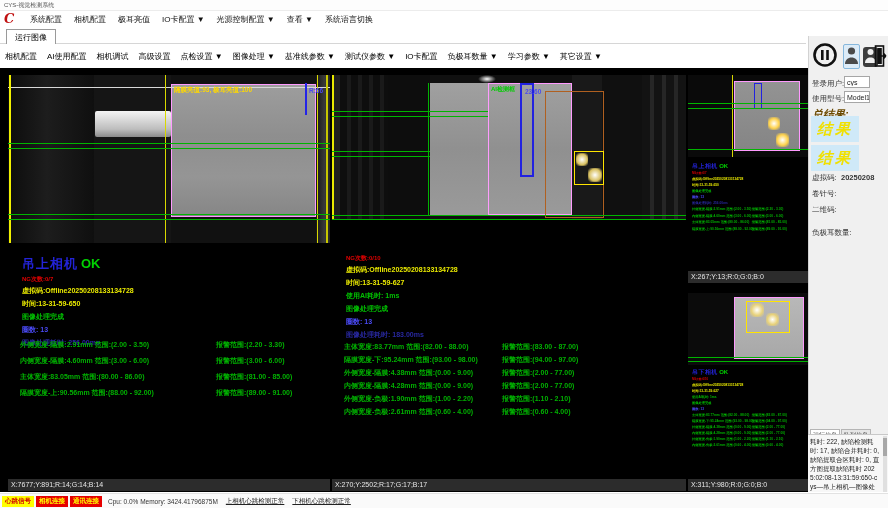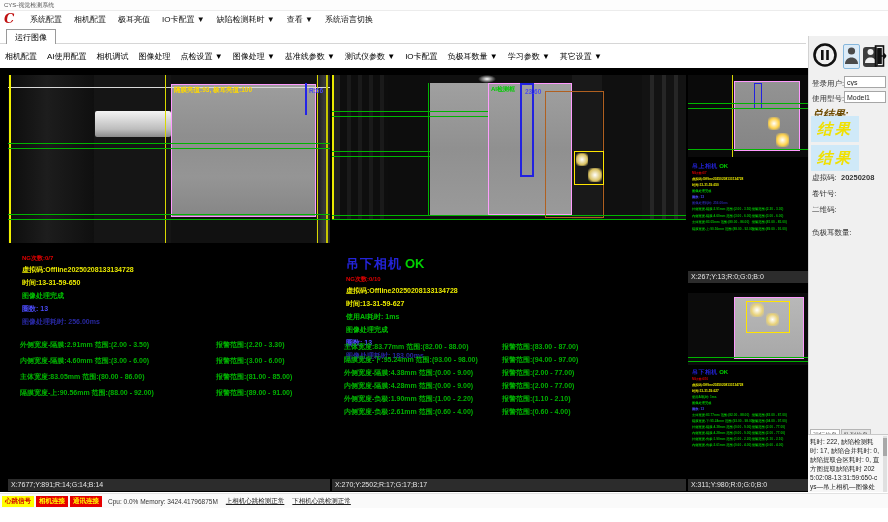--- a/index.html
+++ b/index.html
@@ -32,21 +32,21 @@
   .rb .db{font-size:7px;font-weight:bold;color:#2828a0;margin-bottom:3px;white-space:nowrap}
   .mrow{position:relative}
   .mrow .m,.mrow .a{position:absolute;top:0;font-size:7px;font-weight:bold;color:#00b000;white-space:nowrap}
   .mrow .m{left:0}
   
   .hl{position:absolute;height:1px}
   .vl{position:absolute;width:1px}
   
   .sidebar{left:808px;top:36px;width:80px;height:456px;background:#f0f0f0;border-left:1px solid #d2d2d2}
   .sb-label{position:absolute;font-size:7.5px;color:#333;white-space:nowrap}
-  .sb-input{position:absolute;height:12px;border:1px solid #a6a6a6;background:#fff;font-size:7px;padding-left:2px;width:42px;color:#222}
+  .sb-input{position:absolute;height:12px;border:1px solid #a6a6a6;background:#fff;font-size:7px;padding-left:2px;width:26px;color:#222}
   .resbox{position:absolute;width:48px;height:26px;background:#cfe9f8;text-align:center;line-height:26px;
     color:#f0e000;font-size:15px;font-weight:bold;font-style:italic;letter-spacing:3px}
   .logtab{display:inline-block;font-size:6px;color:#333;border:1px solid #b5b5b5;background:#e6e6e6;padding:1px 2px;margin-right:1px;white-space:nowrap}
   .logtab.active{background:#fff}
   .logbox{position:absolute;left:808px;top:434px;width:80px;height:58px;background:#f7f7f7;border-top:1px solid #c8c8c8}
   .logtext{position:absolute;left:2px;top:2px;width:70px;height:54px;font-size:6.5px;line-height:9px;color:#222;
     overflow:hidden;word-break:break-all;white-space:pre-wrap}
   .logscroll{position:absolute;right:1px;top:1px;width:4px;height:56px;background:#e0e0e0}
   .logthumb{position:absolute;left:0;top:2px;width:4px;height:18px;background:#a8a8a8}
   
@@ -68,34 +68,34 @@
 <div class="abs titlebar">
   <span>CYS-视觉检测系统</span>
 </div>
 
 <div class="abs menubar">
   <span class="logo">C</span>
   <span class="menu-item">系统配置</span>
   <span class="menu-item">相机配置</span>
   <span class="menu-item">极耳亮值</span>
   <span class="menu-item">IO卡配置 ▼</span>
-  <span class="menu-item">缺陷检测耗时 ▼</span>
+  <span class="menu-item">光源控制配置 ▼</span>
   <span class="menu-item">查看 ▼</span>
   <span class="menu-item">系统语言切换</span>
 </div>
 
 <div class="abs tabstrip">
   <span class="tab">运行图像</span>
 </div>
 
 <div class="abs toolbar2">
   <span class="tb-item">相机配置</span>
   <span class="tb-item">AI使用配置</span>
   <span class="tb-item">相机调试</span>
-  <span class="tb-item">图像处理</span>
+  <span class="tb-item">高级设置</span>
   <span class="tb-item">点检设置 ▼</span>
   <span class="tb-item">图像处理 ▼</span>
   <span class="tb-item">基准线参数 ▼</span>
   <span class="tb-item">测试仪参数 ▼</span>
   <span class="tb-item">IO卡配置</span>
   <span class="tb-item">负极耳数量 ▼</span>
   <span class="tb-item">学习参数 ▼</span>
   <span class="tb-item">其它设置 ▼</span>
 </div>
 
@@ -115,20 +115,21 @@
   <div class="hl" style="left:0;top:68px;width:322px;background:#00b400"></div>
   <div class="hl" style="left:0;top:73px;width:322px;background:#00b400"></div>
   <div class="hl" style="left:0;top:139px;width:322px;background:#00b400"></div>
   <div class="hl" style="left:0;top:144px;width:322px;background:#00b400"></div>
   <div class="vl" style="left:297px;top:8px;height:32px;width:2px;background:#2424e8"></div>
   <span class="abs" style="left:166px;top:11px;font-size:6.5px;font-weight:bold;color:#ffd900;white-space:nowrap">隔膜亮值:93, 极耳亮值:100</span>
   <span class="abs" style="left:301px;top:12px;font-size:6.5px;font-weight:bold;color:#4a4af0">R:66</span>
 </div>
 
 <div class="abs rb" style="left:22px;top:254px">
+  <div class="tline"><span class="t">吊上相机</span><span class="ok">OK</span></div>
   <div class="ng">NG次数:0/7</div>
   <div class="y">虚拟码:Offline20250208133134728</div>
   <div class="y">时间:13-31-59-650</div>
   <div class="g">图像处理完成</div>
   <div class="bl">圈数: 13</div>
   <div class="db">图像处理耗时: 256.00ms</div>
 </div>
 
 <div class="abs" style="left:20px;top:340px;width:300px">
   <div class="mrow" style="height:16px">
@@ -172,21 +173,20 @@
   <div class="hl" style="left:0;top:36px;width:156px;background:#00b400"></div>
   <div class="hl" style="left:0;top:41px;width:156px;background:#00b400"></div>
   <div class="hl" style="left:0;top:76px;width:98px;background:#00b400"></div>
   <div class="hl" style="left:0;top:81px;width:98px;background:#00b400"></div>
   <div class="hl" style="left:0;top:140px;width:354px;background:#00b400"></div>
   <div class="hl" style="left:0;top:144px;width:354px;background:#00b400"></div>
   <div class="vl" style="left:96px;top:8px;height:132px;background:#00b400"></div>
 </div>
 
 <div class="abs rb" style="left:346px;top:254px">
-  <div class="tline"><span class="t">吊下相机</span><span class="ok">OK</span></div>
   <div class="ng">NG次数:0/10</div>
   <div class="y">虚拟码:Offline20250208133134728</div>
   <div class="y">时间:13-31-59-627</div>
   <div class="g">使用AI耗时: 1ms</div>
   <div class="g">图像处理完成</div>
   <div class="bl">圈数: 13</div>
   <div class="db">图像处理耗时: 183.00ms</div>
 </div>
 
 <div class="abs" style="left:344px;top:342px;width:336px">

